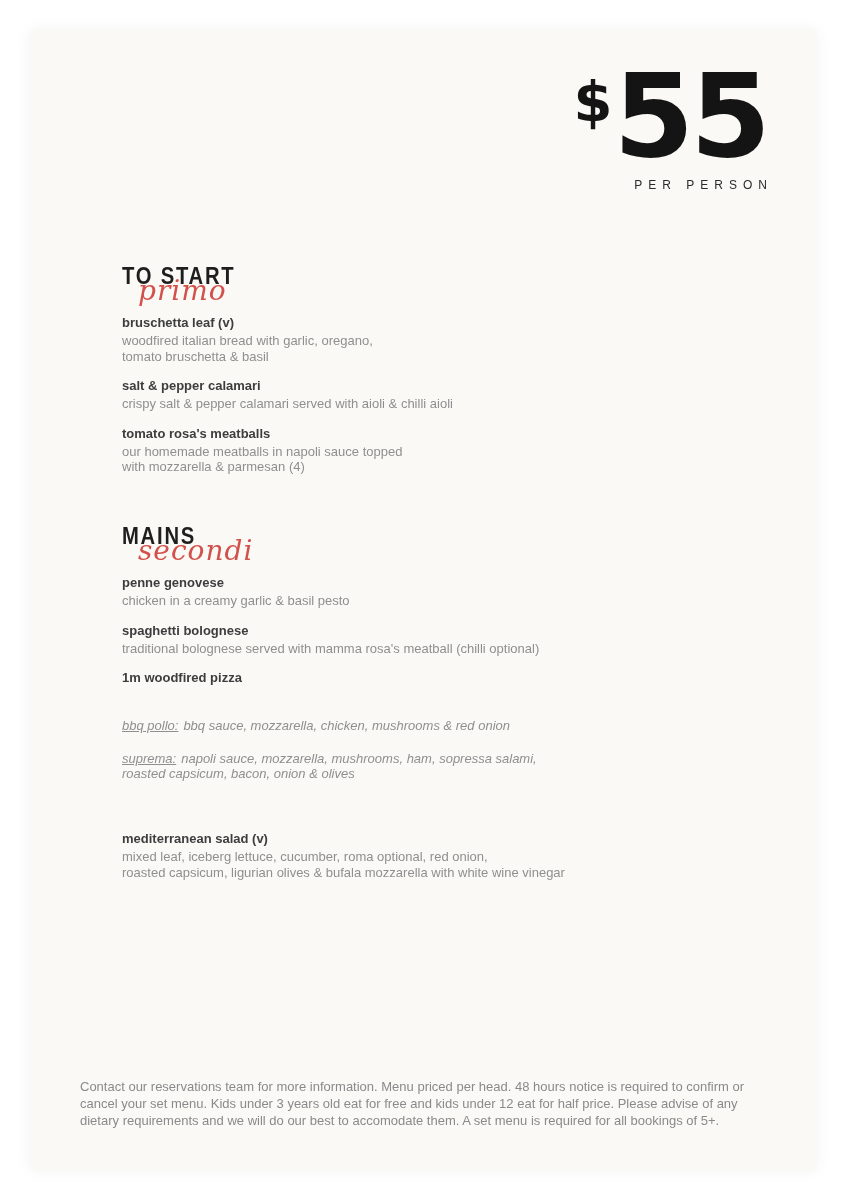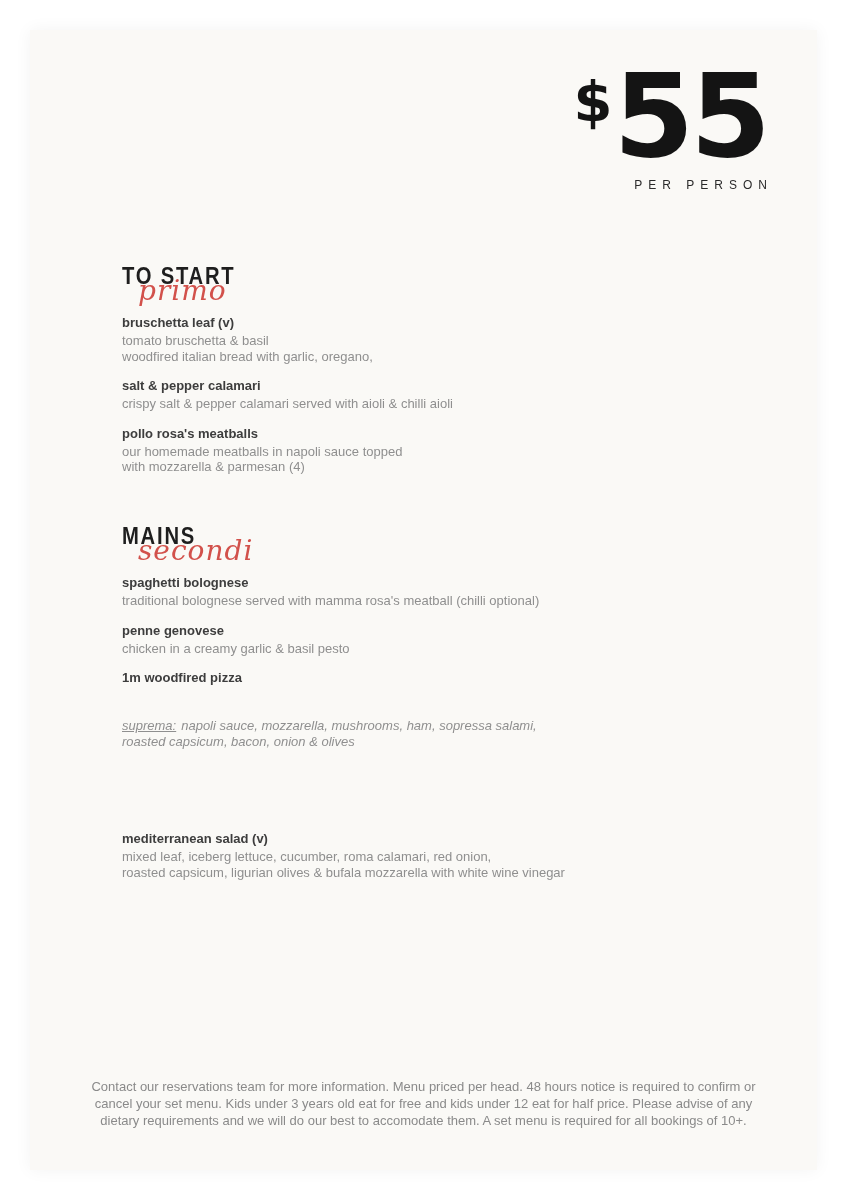--- a/index.html
+++ b/index.html
@@ -61,21 +61,20 @@
   .item-desc { font-size: 13px; color: #8f8f8f; line-height: 15.5px; }
 
   .pizza { margin-bottom: 17px; font-size: 13px; color: #8f8f8f; line-height: 15.5px; font-style: italic; }
   .pizza-name { text-decoration: underline; }
   .pizza-rest { margin-left: 5px; }
   .pizza-item-header { margin-bottom: 32px; }
 
   
   .footer {
     position: absolute; left: 50px; right: 50px; top: 1048px;
-    text-align: center;
     font-size: 13px; color: #8a8a8a; line-height: 17px;
   }
 </style>
 </head>
 <body>
 
 <div class="page">
   <div class="card">
 
     <div class="price-block">
@@ -86,64 +85,67 @@
       <div class="per-person">PER PERSON</div>
     </div>
 
     <section class="menu-section sec-tostart">
       <div class="sec-head">
         <div class="sec-title">TO START</div>
         <div class="sec-script">primo</div>
       </div>
       <div class="item">
         <div class="item-name">bruschetta leaf (v)</div>
+        <div class="item-desc">woodfired italian bread with garlic, oregano,</div>
         <div class="item-desc">tomato bruschetta &amp; basil</div>
-        <div class="item-desc">woodfired italian bread with garlic, oregano,</div>
       </div>
       <div class="item">
         <div class="item-name">salt &amp; pepper calamari</div>
         <div class="item-desc">crispy salt &amp; pepper calamari served with aioli &amp; chilli aioli</div>
       </div>
       <div class="item">
-        <div class="item-name">pollo rosa's meatballs</div>
+        <div class="item-name">tomato rosa's meatballs</div>
         <div class="item-desc">our homemade meatballs in napoli sauce topped</div>
         <div class="item-desc">with mozzarella &amp; parmesan (4)</div>
       </div>
     </section>
 
     <section class="menu-section sec-mains">
       <div class="sec-head">
         <div class="sec-title">MAINS</div>
         <div class="sec-script">secondi</div>
       </div>
       <div class="item">
+        <div class="item-name">penne genovese</div>
+        <div class="item-desc">chicken in a creamy garlic &amp; basil pesto</div>
+      </div>
+      <div class="item">
         <div class="item-name">spaghetti bolognese</div>
         <div class="item-desc">traditional bolognese served with mamma rosa's meatball (chilli optional)</div>
       </div>
-      <div class="item">
-        <div class="item-name">penne genovese</div>
-        <div class="item-desc">chicken in a creamy garlic &amp; basil pesto</div>
-      </div>
       <div class="item pizza-item-header">
         <div class="item-name">1m woodfired pizza</div>
+      </div>
+      <div class="pizza">
+        <div><span class="pizza-name">bbq pollo:</span><span class="pizza-rest">bbq sauce, mozzarella, chicken, mushrooms &amp; red onion</span></div>
       </div>
       <div class="pizza">
         <div><span class="pizza-name">suprema:</span><span class="pizza-rest">napoli sauce, mozzarella, mushrooms, ham, sopressa salami,</span></div>
         <div>roasted capsicum, bacon, onion &amp; olives</div>
       </div>
     </section>
 
     <section class="menu-section sec-side">
       <div class="item">
         <div class="item-name">mediterranean salad (v)</div>
-        <div class="item-desc">mixed leaf, iceberg lettuce, cucumber, roma calamari, red onion,</div>
+        <div class="item-desc">mixed leaf, iceberg lettuce, cucumber, roma optional, red onion,</div>
         <div class="item-desc">roasted capsicum, ligurian olives &amp; bufala mozzarella with white wine vinegar</div>
       </div>
     </section>
 
     <div class="footer">
       <div>Contact our reservations team for more information. Menu priced per head. 48 hours notice is required to confirm or</div>
       <div>cancel your set menu. Kids under 3 years old eat for free and kids under 12 eat for half price. Please advise of any</div>
-      <div>dietary requirements and we will do our best to accomodate them. A set menu is required for all bookings of 10+.</div>
+      <div>dietary requirements and we will do our best to accomodate them. A set menu is required for all bookings of 5+.</div>
     </div>
 
   </div>
 </div>
 
 </body></html>

